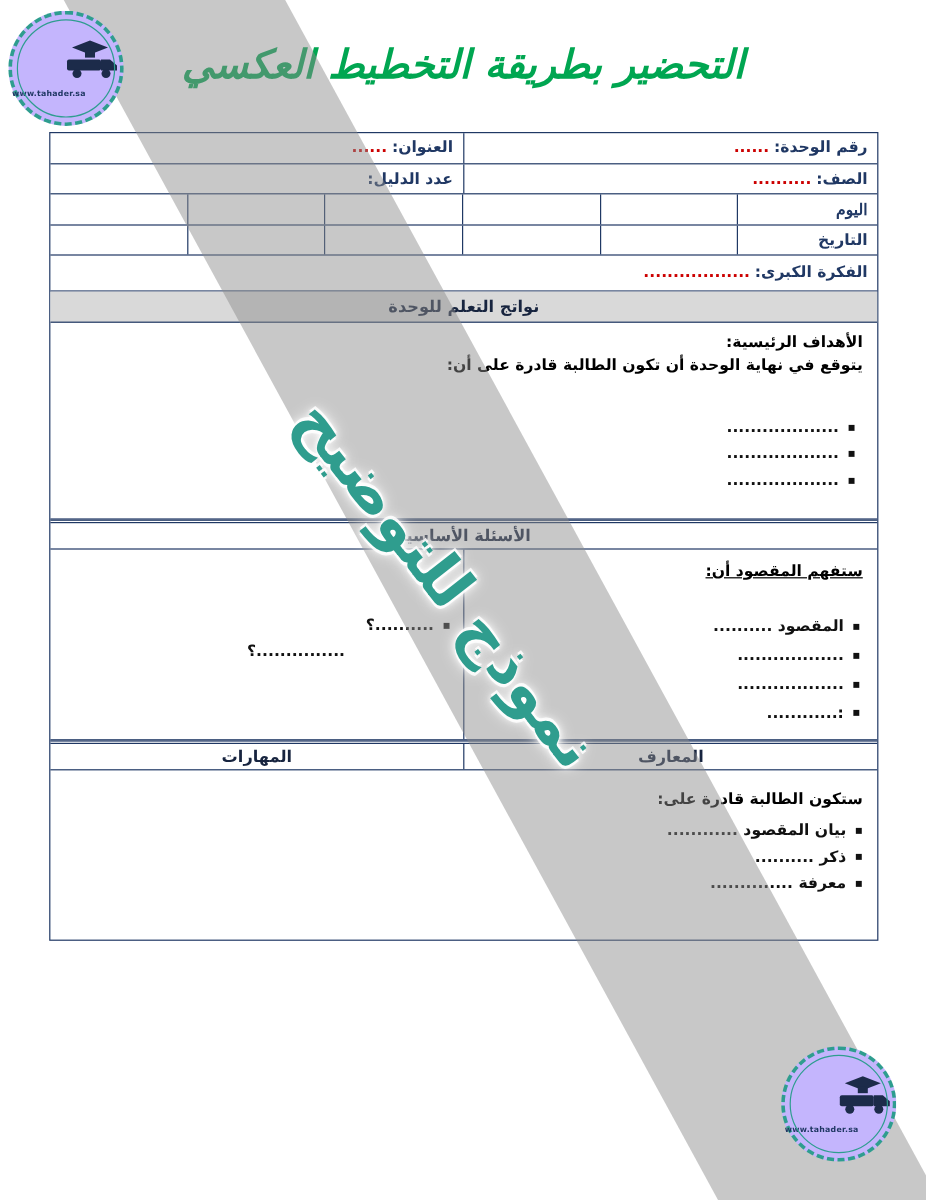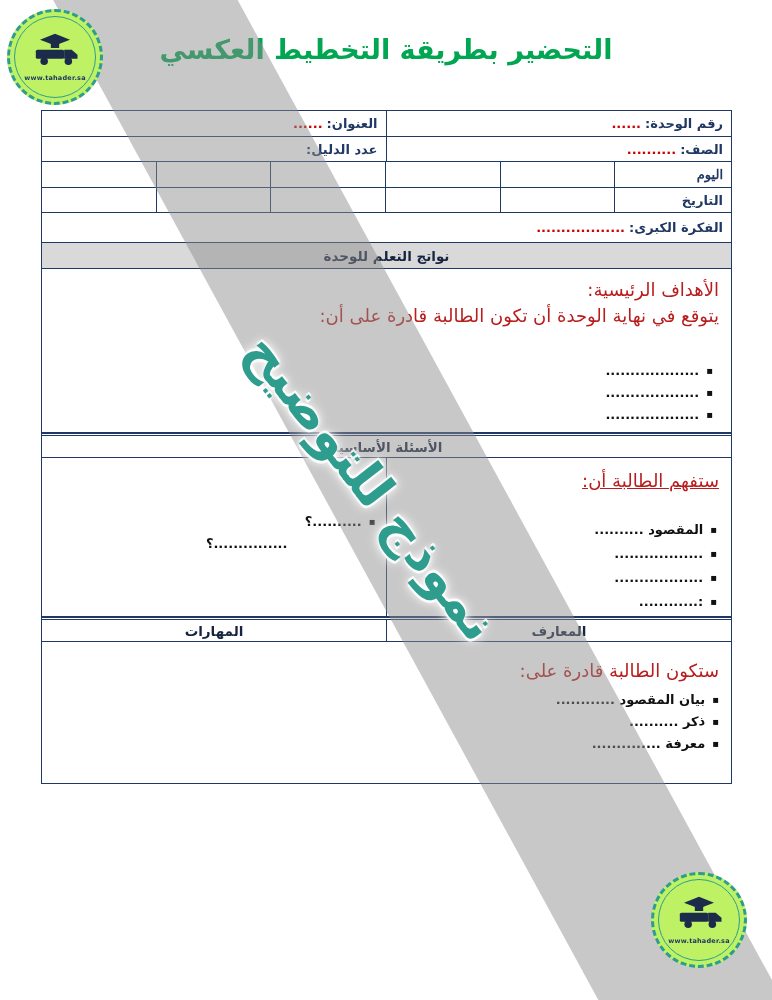--- a/index.html
+++ b/index.html
@@ -36,45 +36,46 @@
     text-shadow: 0 0 4px #fff, 0 0 8px #fff, 0 0 14px #fff, 2px 2px 0 rgba(255,255,255,.85), -2px -2px 0 rgba(255,255,255,.85);
     z-index: 3;
     pointer-events: none;
   }
 
   
   .logo {
     position: absolute;
     width: 96px; height: 96px;
     border-radius: 50%;
-    background: #bef264;
+    background: #c4b5fd;
     border: 3px dashed #2e9d8f;
-    display: flex; flex-direction: column; align-items: center; justify-content: center;
+    display: flex; flex-direction: column; justify-content: center;
     z-index: 4;
   }
   .logo .inner-ring {
     position: absolute; inset: 4px;
     border: 1.5px solid #2e9d8f; border-radius: 50%;
   }
   .logo-top { left: 7px; top: 9px; }
   .logo-bottom { right: 25px; bottom: 32px; }
   .logo .url {
     font-size: 6.5px; color: #203864; font-weight: bold;
     letter-spacing: .2px; margin-top: 2px; direction: ltr;
   }
 
   
   .title {
     position: absolute;
     top: 34px; left: 0; right: 0;
     text-align: center;
     color: #00a651;
-    font-size: 27px;
+    font-size: 33px;
     font-weight: bold;
     z-index: 1;
+    font-style: italic;
   }
 
   
   .doc-table {
     position: absolute;
     top: 110px; right: 40px;
     width: 691px;
     border: 1.5px solid #203864;
     z-index: 1;
     font-size: 13px;
@@ -101,21 +102,21 @@
 
   .label-cell { width: 16.8%; flex: none; display:flex; align-items:center; }
   .data-cell  { flex: 1; }
 
   .lbl { color: #203864; font-weight: bold; text-align: center; }
   .val-red { color: #cc0000; font-weight: bold; margin-right: 4px; }
 
   .center-cell { flex:1; display:flex; align-items:center; justify-content:center; }
   .head-text { font-weight: bold; color: #17243f; font-size: 13.5px; text-align: center; }
 
-  .red-head { color: #b91c1c; font-weight: normal; font-size: 18px; line-height: 1.45; }
+  .red-head { color: #000000; font-weight: bold; font-size: 13px; line-height: 1.45; }
   .underline { text-decoration: underline; }
 
   ul.dots { list-style: none; }
   ul.dots li { color: #111; margin-bottom: 7px; font-weight: bold; }
   ul.dots li::before { content: "▪"; font-size: 10px; margin-left: 7px; position: relative; top: -1px; }
 
   .goals-cell { flex: 1; padding: 8px 12px; }
   .goals-cell ul { margin-top: 34px; padding-right: 6px; }
 
   .uq-right { width: 50%; flex:none; padding: 10px 12px; }
@@ -246,21 +247,21 @@
     </div>
 
     <div class="row row-subhead">
       <div class="cell half center-cell">
         <span class="head-text">الأسئلة الأساسية</span>
       </div>
     </div>
 
     <div class="row row-uq">
       <div class="cell uq-right">
-        <div class="red-head underline">ستفهم الطالبة أن:</div>
+        <div class="red-head underline">ستفهم المقصود أن:</div>
         <ul class="dots">
           <li>المقصود ..........</li>
           <li>..................</li>
           <li>..................</li>
           <li>:............</li>
         </ul>
       </div>
       <div class="cell uq-left">
         <ul class="dots">
           <li>..........؟</li>

